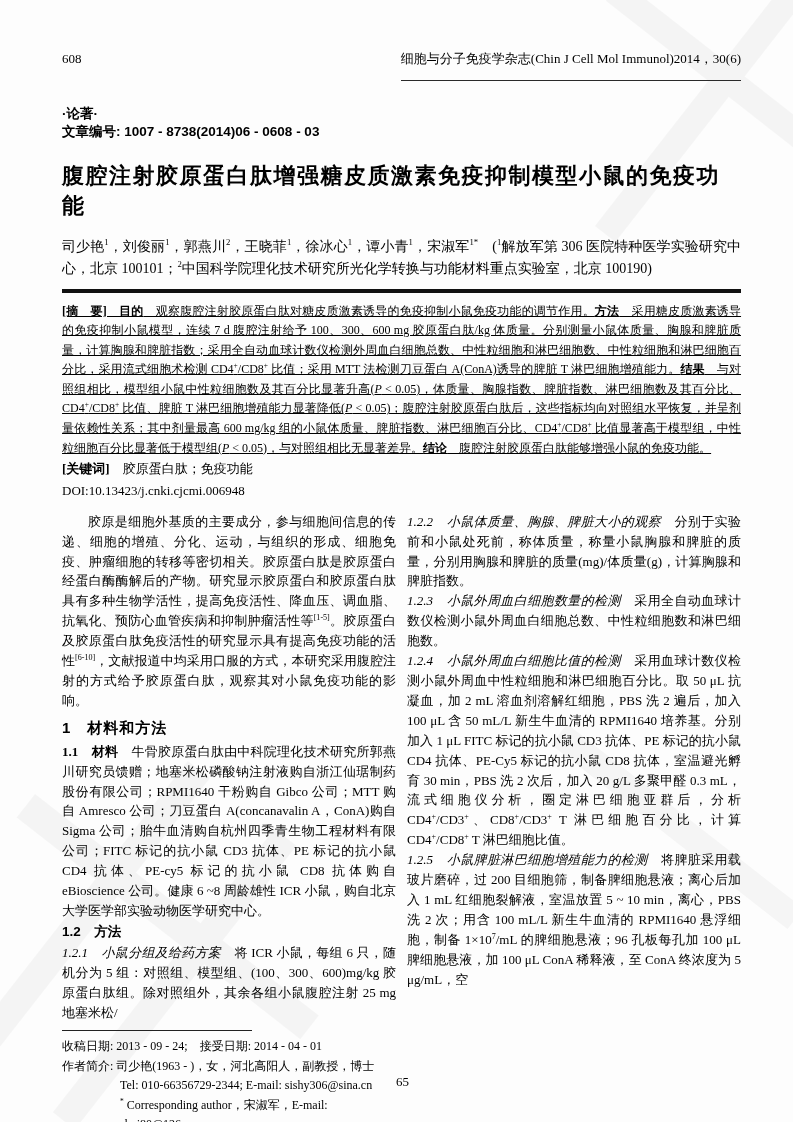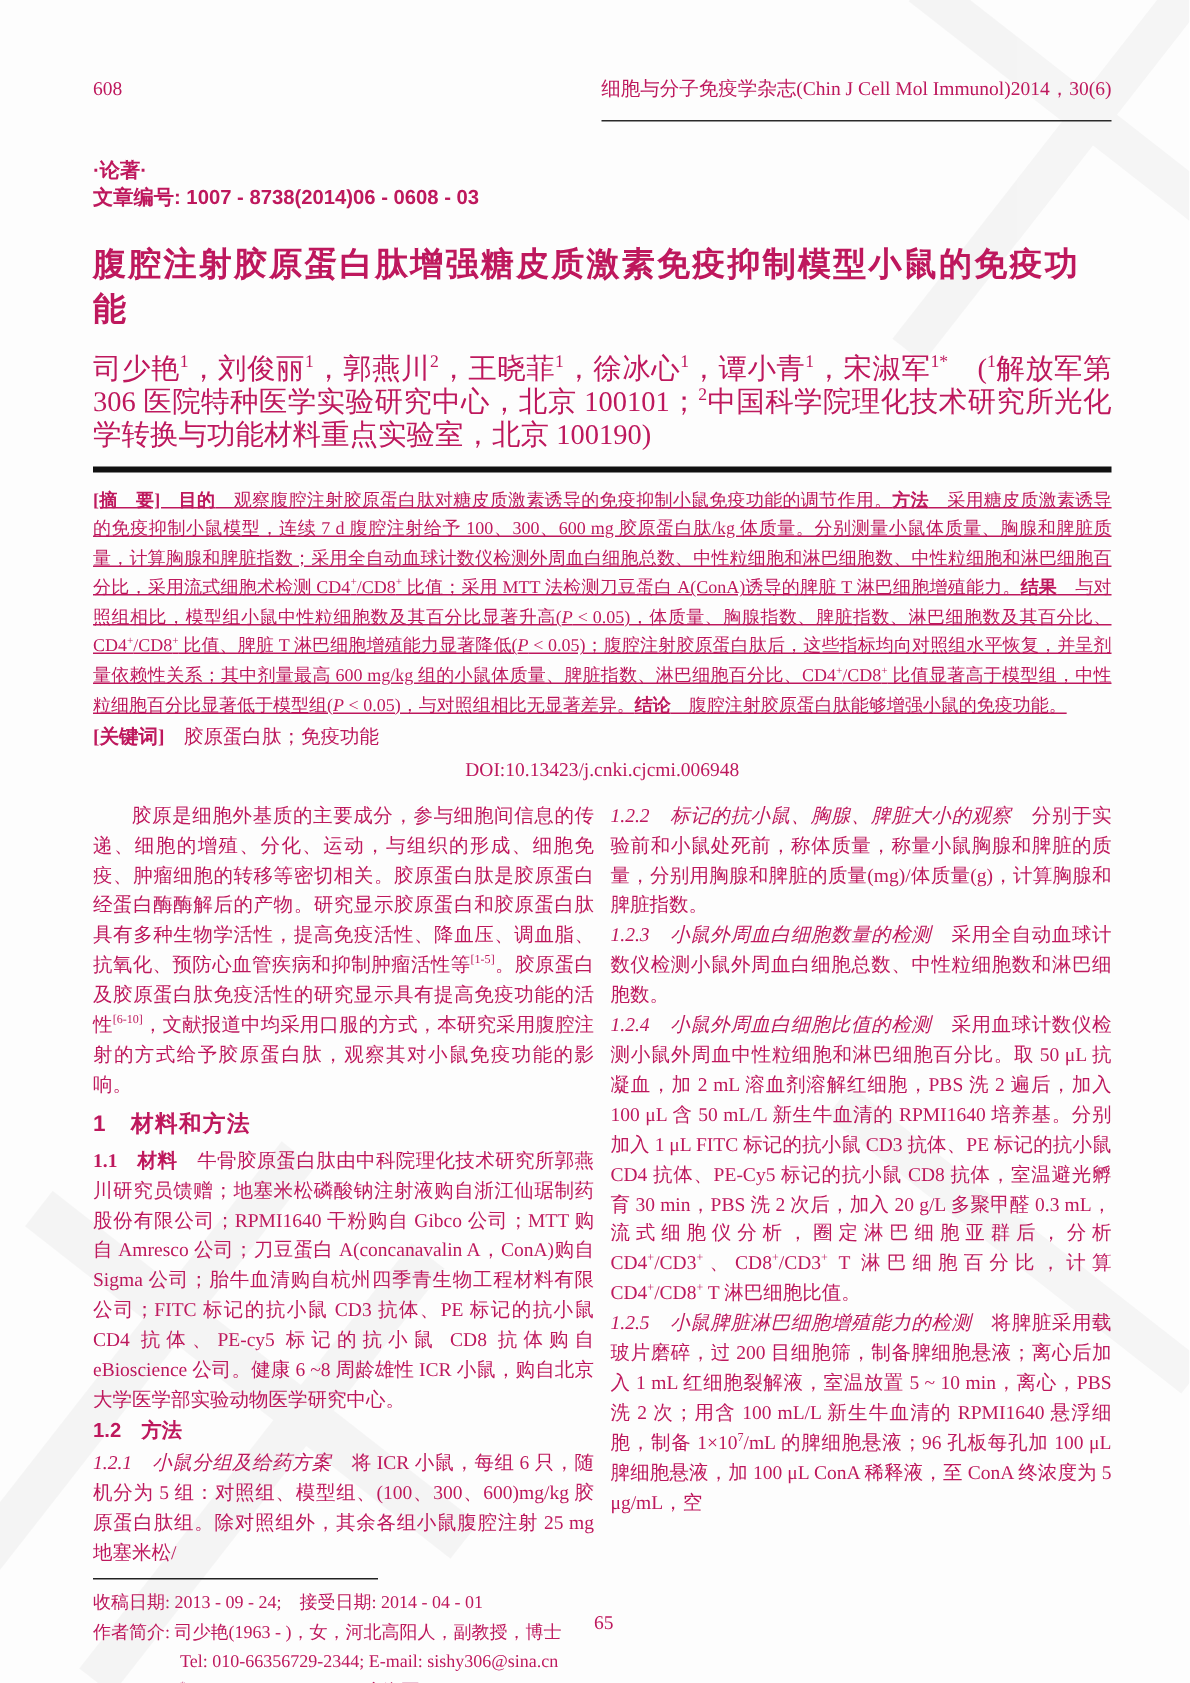--- a/index.html
+++ b/index.html
@@ -1,19 +1,19 @@
 <!DOCTYPE html>
 <html><head>
 <meta charset="utf-8">
 <style>
   * { margin:0; padding:0; box-sizing:border-box; }
   html,body { background:#ffffff; }
   .page {
     position:relative; width:793px; height:1122px; margin:0 auto;
-    background:#fdfdfd; overflow:hidden; color:#be185d;
+    background:#fdfdfd; overflow:hidden; color:#000000;
     font-family:"Liberation Serif", serif;
   }
   .content { position:absolute; left:62px; top:50px; width:679px; z-index:1; }
 
   
   .wm { position:absolute; pointer-events:none; z-index:0; opacity:0.05; }
   .wm-bar { background:#6a6a6a; position:absolute; }
   .wm1 { top:-30px; right:-60px; width:300px; height:300px; transform:rotate(38deg); }
   .wm1 .a { left:0; top:90px; width:300px; height:26px; }
   .wm1 .b { left:130px; top:0; width:26px; height:300px; }
@@ -23,26 +23,26 @@
   .wm2 .c { left:210px; top:0; width:28px; height:360px; }
   .wm3 { bottom:140px; right:-30px; width:300px; height:300px; transform:rotate(38deg); }
   .wm3 .a { left:0; top:130px; width:300px; height:26px; }
 
   .hdr-row { display:flex; justify-content:space-between; align-items:baseline; font-size:13px; }
   .hdr-journal { border-bottom:1px solid #2a2a2a; padding-bottom:12px; }
   .type-row { display:flex; justify-content:space-between; align-items:baseline; margin-top:24px;
               font-family:"Liberation Sans", sans-serif; font-weight:bold; font-size:13.5px;flex-direction:column; }
   .title { margin-top:20px; font-family:"Liberation Sans", sans-serif; font-weight:bold;
            font-size:22px; letter-spacing:1.5px; line-height:30px; }
-  .authors { margin-top:15px; font-size:19px; line-height:22px; text-align:justify; }
+  .authors { margin-top:15px; font-size:14px; line-height:22px; text-align:justify; }
   .thick-rule { margin-top:9px; height:3.5px; background:#111; }
 
   .abstract { margin-top:9px; font-size:12px; line-height:19.6px; text-align:justify;text-decoration:underline; }
   .meta-line { font-size:13px; line-height:20.5px; margin-top:1px; }
-  .doi { font-size:13px; line-height:20px; margin-top:1px;text-align:center; }
+  .doi { font-size:13px; line-height:20px; margin-top:1px; }
 
   .columns { display:flex; gap:11px; margin-top:11px; }
   .col { width:334px; font-size:13px; line-height:19.9px; text-align:justify; }
   .col p.indent { text-indent:2em; }
   .sec-h1 { font-family:"Liberation Sans", sans-serif; font-weight:bold; font-size:15px;
             margin:7px 0 4px 0; letter-spacing:1px; }
   .sec-h2 { font-family:"Liberation Sans", sans-serif; font-weight:bold; font-size:13.5px;
             margin:1px 0; }
   i.h { font-style:italic; }
   sup { font-size:0.62em; vertical-align:super; line-height:0; }
@@ -108,21 +108,21 @@
         <div class="footnote">
           <div class="fn-rule"></div>
           <div>收稿日期: 2013 - 09 - 24;　接受日期: 2014 - 04 - 01</div>
           <div>作者简介: 司少艳(1963 - )，女，河北高阳人，副教授，博士</div>
           <div class="fn-indent">Tel: 010-66356729-2344; E-mail: sishy306@sina.cn</div>
           <div class="fn-indent"><sup>*</sup> Corresponding author，宋淑军，E-mail: shuj80@126.com</div>
         </div>
       </div>
 
       <div class="col">
-        <p><i class="h">1.2.2　标记的抗小鼠、胸腺、脾脏大小的观察</i>　分别于实验前和小鼠处死前，称体质量，称量小鼠胸腺和脾脏的质量，分别用胸腺和脾脏的质量(mg)/体质量(g)，计算胸腺和脾脏指数。</p>
+        <p><i class="h">1.2.2　小鼠体质量、胸腺、脾脏大小的观察</i>　分别于实验前和小鼠处死前，称体质量，称量小鼠胸腺和脾脏的质量，分别用胸腺和脾脏的质量(mg)/体质量(g)，计算胸腺和脾脏指数。</p>
         <p><i class="h">1.2.3　小鼠外周血白细胞数量的检测</i>　采用全自动血球计数仪检测小鼠外周血白细胞总数、中性粒细胞数和淋巴细胞数。</p>
         <p><i class="h">1.2.4　小鼠外周血白细胞比值的检测</i>　采用血球计数仪检测小鼠外周血中性粒细胞和淋巴细胞百分比。取 50 μL 抗凝血，加 2 mL 溶血剂溶解红细胞，PBS 洗 2 遍后，加入 100 μL 含 50 mL/L 新生牛血清的 RPMI1640 培养基。分别加入 1 μL FITC 标记的抗小鼠 CD3 抗体、PE 标记的抗小鼠 CD4 抗体、PE-Cy5 标记的抗小鼠 CD8 抗体，室温避光孵育 30 min，PBS 洗 2 次后，加入 20 g/L 多聚甲醛 0.3 mL，流式细胞仪分析，圈定淋巴细胞亚群后，分析 CD4<sup>+</sup>/CD3<sup>+</sup>、CD8<sup>+</sup>/CD3<sup>+</sup> T 淋巴细胞百分比，计算 CD4<sup>+</sup>/CD8<sup>+</sup> T 淋巴细胞比值。</p>
         <p><i class="h">1.2.5　小鼠脾脏淋巴细胞增殖能力的检测</i>　将脾脏采用载玻片磨碎，过 200 目细胞筛，制备脾细胞悬液；离心后加入 1 mL 红细胞裂解液，室温放置 5 ~ 10 min，离心，PBS 洗 2 次；用含 100 mL/L 新生牛血清的 RPMI1640 悬浮细胞，制备 1×10<sup>7</sup>/mL 的脾细胞悬液；96 孔板每孔加 100 μL 脾细胞悬液，加 100 μL ConA 稀释液，至 ConA 终浓度为 5 μg/mL，空</p>
       </div>
 
     </div>
   </div>
 
   <div class="page-footer">65</div>
 

